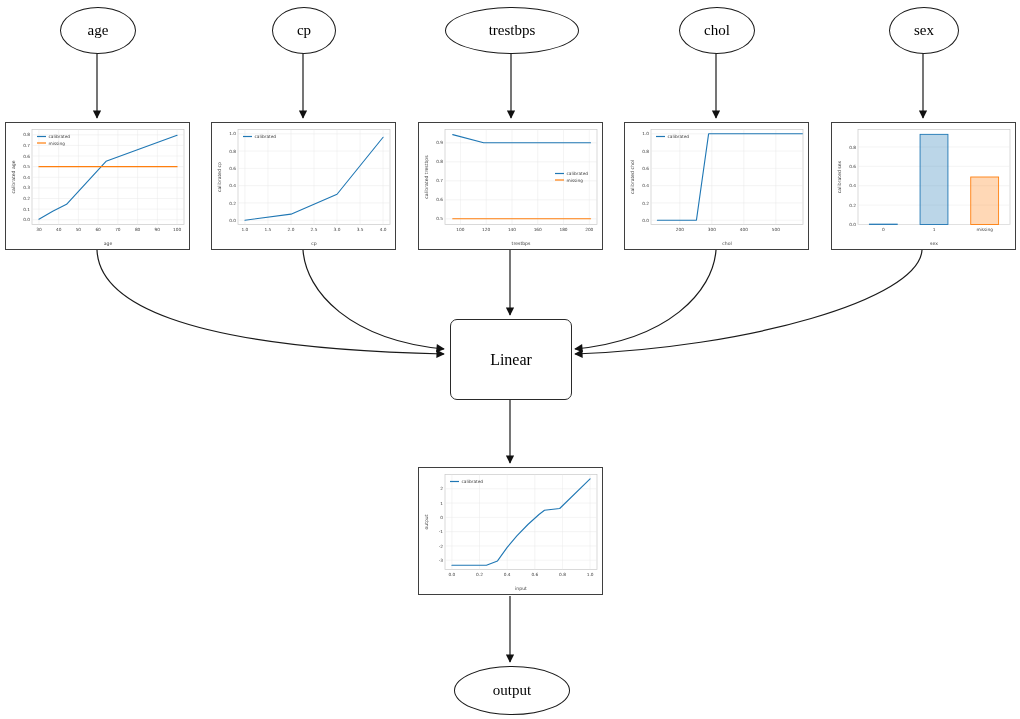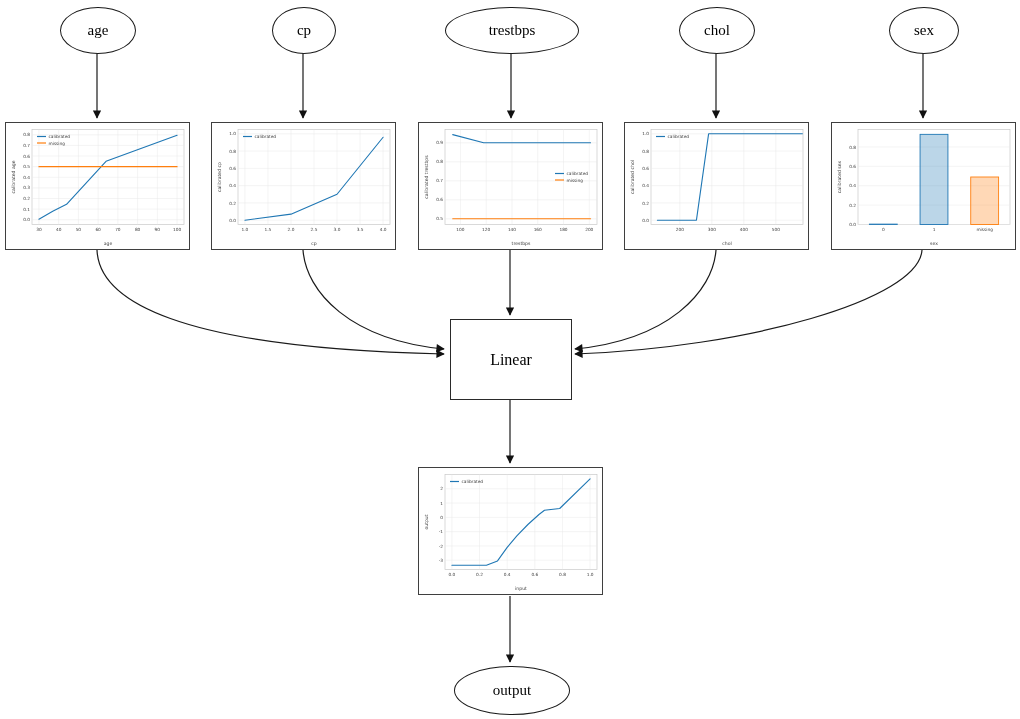--- a/index.html
+++ b/index.html
@@ -20,21 +20,21 @@
   #panel-trestbps{left:418px;top:122px;}
   #panel-chol{left:624px;top:122px;}
   #panel-sex{left:831px;top:122px;}
   #panel-output{left:418px;top:467px;}
   
   #node-age{left:60px;top:7px;width:74px;height:45px;}
   #node-cp{left:272px;top:7px;width:62px;height:45px;}
   #node-trestbps{left:445px;top:7px;width:132px;height:45px;}
   #node-chol{left:679px;top:7px;width:74px;height:45px;}
   #node-sex{left:889px;top:7px;width:68px;height:45px;}
-  #node-linear{left:450px;top:319px;width:120px;height:79px;}
+  #node-linear{left:450px;top:319px;width:120px;height:79px;border-radius:7px;}
   #node-output{left:454px;top:666px;width:114px;height:47px;}
 </style>
 </head>
 <body>
 
 <div class="canvas">
 
   <svg class="edges-layer" viewBox="0 0 1020 719">
     <defs>
       <marker id="arrow" viewBox="0 0 10 10" markerWidth="9" markerHeight="7" refX="9" refY="5" orient="auto">

